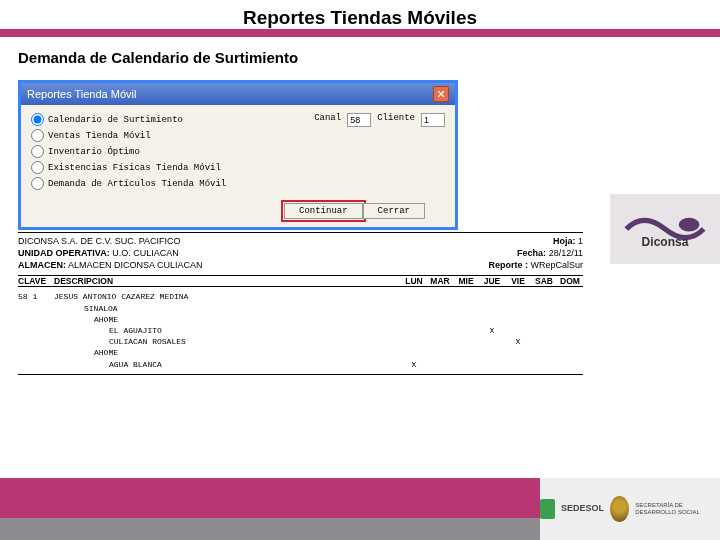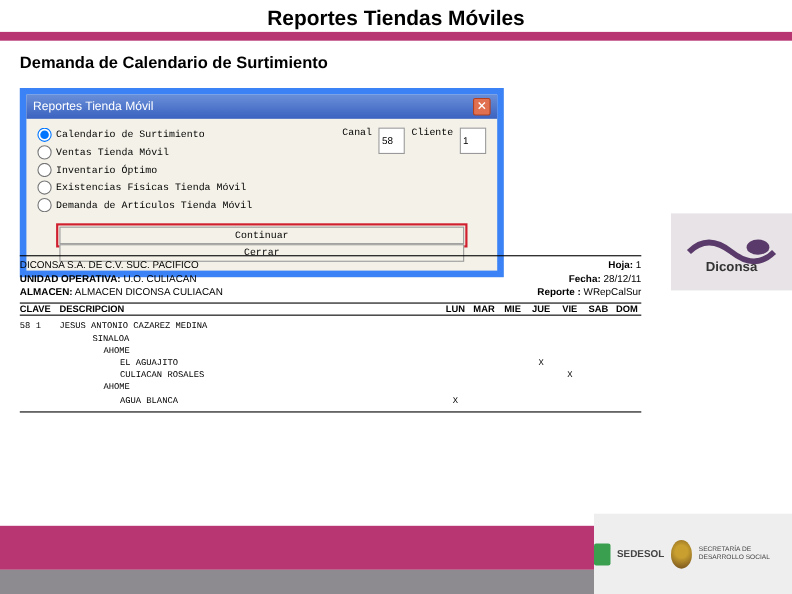--- a/index.html
+++ b/index.html
@@ -5,30 +5,30 @@
   * { box-sizing: border-box; margin: 0; padding: 0; }
   body { width: 720px; height: 540px; font-family: Arial, sans-serif; background: #fff; position: relative; overflow: hidden; }
   .title-text { text-align: center; font-weight: bold; font-size: 19px; padding-top: 7px; background: #fff; }
   .pink-strip { background: #b83772; height: 8px; }
 
   .subtitle { font-weight: bold; font-size: 15px; padding: 12px 18px 8px; }
 
   .content { position: relative; padding: 0 18px; }
 
   
-  .dialog { position: absolute; left: 18px; top: 6px; width: 440px; border: 6px solid #3b82f6; background: #f4f2e8; font-size: 10px; }
+  .dialog { position: absolute; left: 18px; top: 6px; width: 440px; border: 3px solid #3b82f6; background: #f4f2e8; font-size: 10px; }
   .dlg-title { background: linear-gradient(#6a8fd8, #3a62c0); color: #fff; padding: 3px 6px; font-size: 11px; display: flex; justify-content: space-between; align-items: center; }
   .dlg-close { width: 16px; height: 16px; background: #e07050; border: 1px solid #b04020; color: #fff; text-align: center; font-size: 11px; line-height: 14px; border-radius: 2px; cursor: pointer; }
   .dlg-body { display: flex; padding: 8px 10px 6px; gap: 10px; font-family: "Courier New", monospace; font-size: 9px; }
   .dlg-radios { flex: 1; }
   .dlg-radios label { display: block; margin-bottom: 3px; white-space: nowrap; }
   .dlg-radios input { margin-right: 4px; vertical-align: middle; }
   .dlg-right { display: flex; gap: 6px; align-items: flex-start; font-size: 9px; }
-  .dlg-right input { width: 24px; height: 24px; font-size: 9px; border: 1px solid #999; padding: 0 2px; }
-  .dlg-buttons { display: flex; justify-content: flex-end; padding: 4px 30px 8px; flex-direction: column; }
+  .dlg-right input { width: 24px; height: 14px; font-size: 9px; border: 1px solid #999; padding: 0 2px; }
+  .dlg-buttons { display: flex; justify-content: flex-end; padding: 4px 30px 8px; }
   .dlg-btn { font-size: 9px; padding: 2px 14px; background: #f4f2e8; border: 1px solid #999; font-family: "Courier New", monospace; }
   .dlg-btn.highlight { outline: 2px solid #d02030; outline-offset: 1px; }
 
   
   .report { position: absolute; left: 18px; top: 158px; width: 565px; font-size: 9px; font-family: Arial, sans-serif; }
   .rpt-header { display: flex; border-top: 1px solid #000; padding-top: 2px; }
   .rpt-hl { flex: 1; }
   .rpt-hl div, .rpt-hr div { line-height: 1.35; }
   .rpt-hr { text-align: right; }
   .rpt-cols { display: flex; border-top: 1px solid #000; border-bottom: 1px solid #000; margin-top: 4px; font-weight: bold; font-size: 8.5px; }
@@ -46,21 +46,21 @@
   .rpt-body-end { border-bottom: 1px solid #000; margin-top: 4px; }
 
   
   .logo-panel { position: absolute; right: 0; top: 120px; width: 110px; height: 70px; background: #e7e3e6; display: flex; align-items: center; justify-content: center; }
   .logo-svg { width: 86px; height: 44px; }
 
   
   .footer { position: absolute; bottom: 0; left: 0; right: 0; }
   .footer-pink { background: #b83772; height: 40px; }
   .footer-gray { background: #8d8a90; height: 22px; display: flex; justify-content: space-between; align-items: center; padding: 0 18px; color: #fff; font-size: 10px; }
-  .footer-right-block { position: absolute; right: 0; bottom: 0; width: 180px; height: 73px; background: #eee; display: flex; align-items: center; justify-content: center; gap: 6px; }
+  .footer-right-block { position: absolute; right: 0; bottom: 0; width: 180px; height: 62px; background: #eee; display: flex; align-items: center; justify-content: center; gap: 6px; }
   .sedesol { font-size: 9px; color: #444; text-align: left; line-height: 1.1; }
   .eagle { width: 26px; height: 26px; background: radial-gradient(circle at 50% 40%, #c9a030 30%, #846020 80%); border-radius: 50%; }
   .sedesol-logo { width: 20px; height: 20px; background: #3aa050; border-radius: 2px; }
 </style>
 </head>
 <body>
 
 <div class="title-text">Reportes Tiendas Móviles</div>
 <div class="pink-strip"></div>
 

